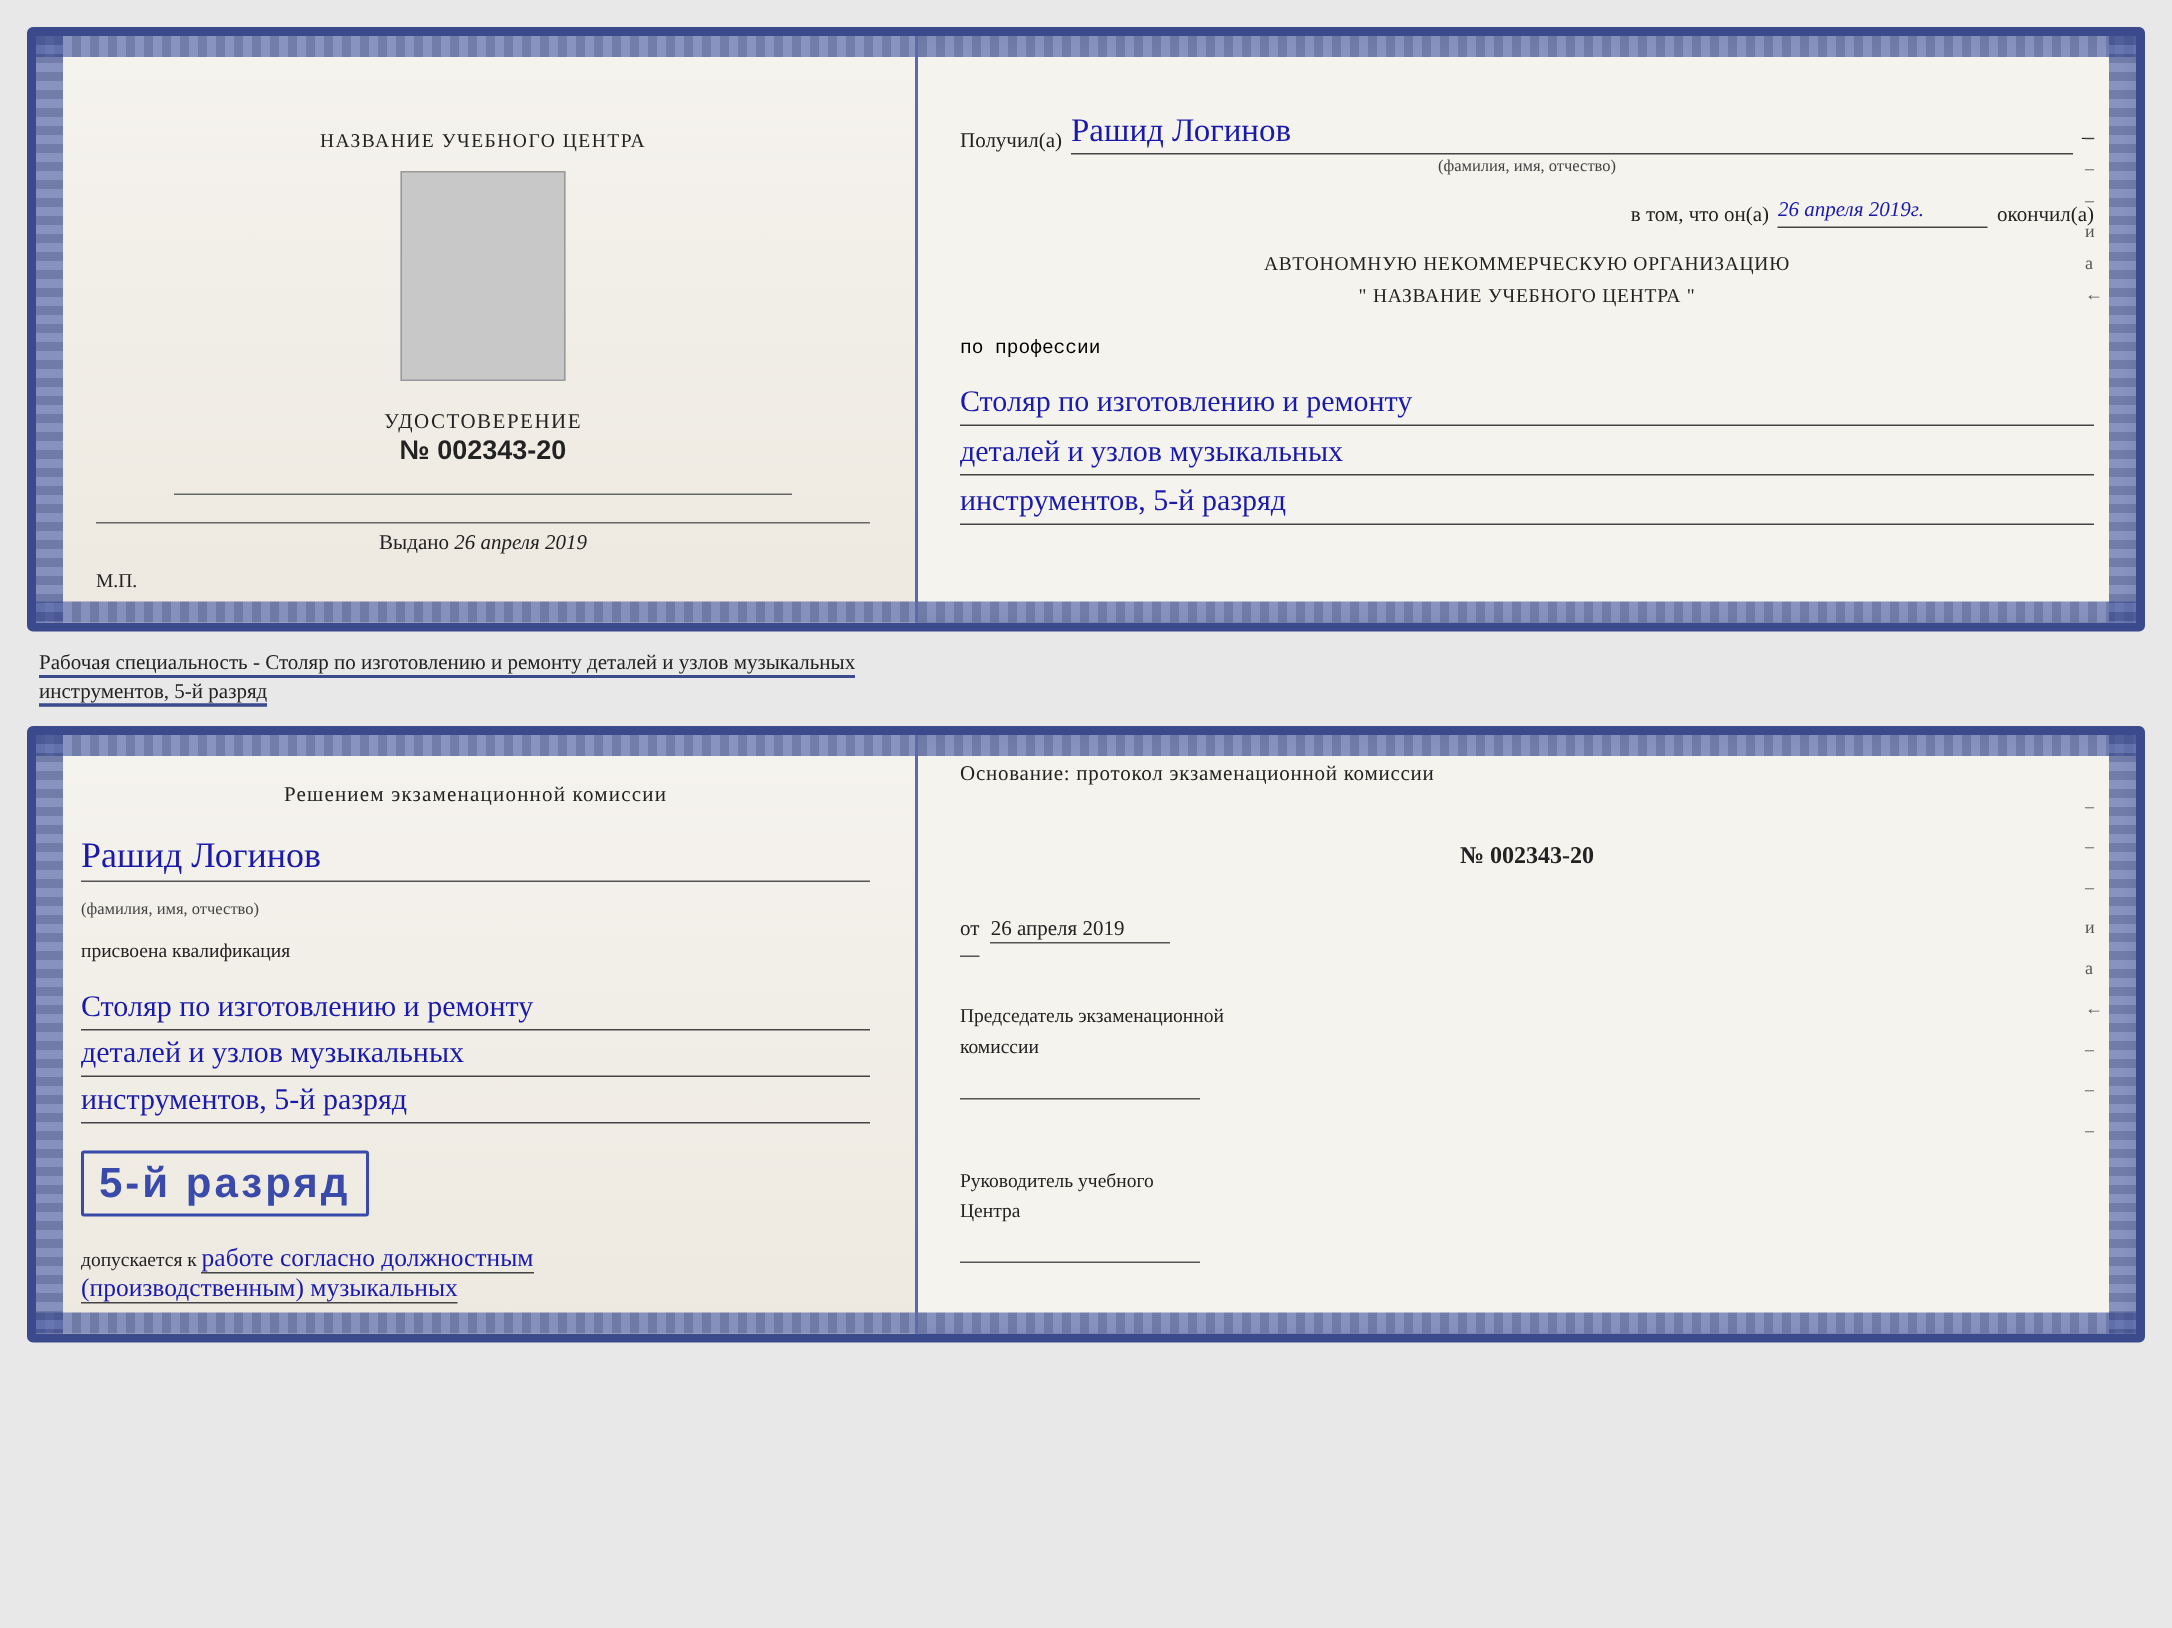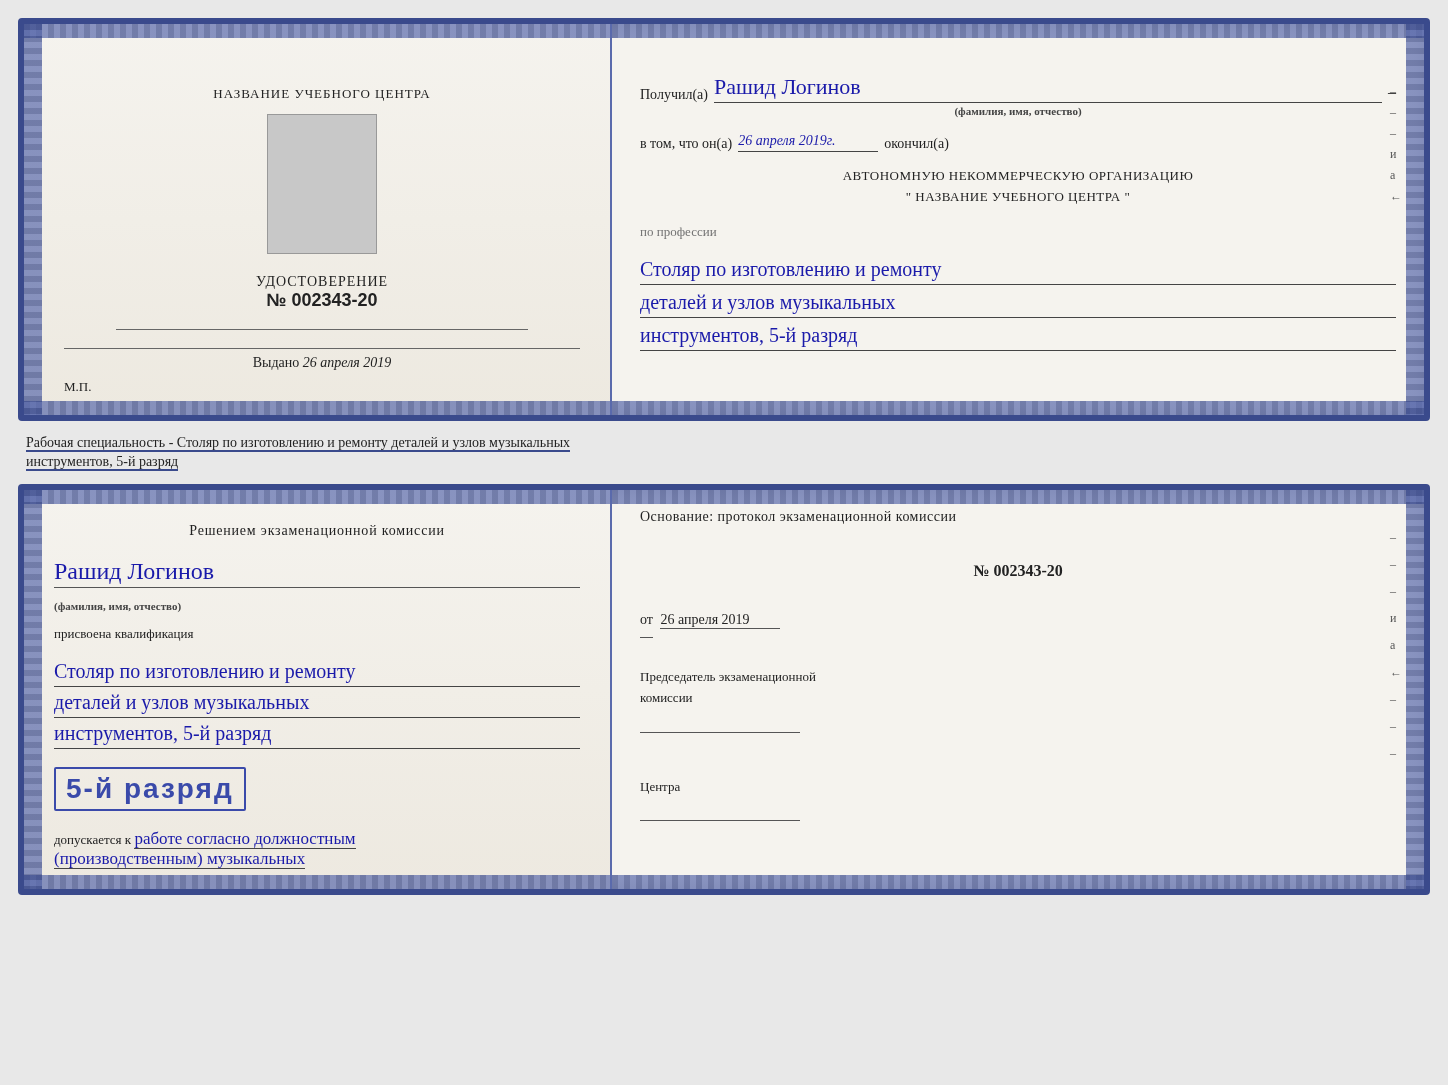--- a/index.html
+++ b/index.html
@@ -185,28 +185,28 @@
     .dash-after {
       font-size: 16px;
       color: #222;
       padding-bottom: 2px;
     }
     .fio-hint {
       font-size: 11px;
       color: #444;
       text-align: center;
       margin-top: 2px;
-      font-weight: bold;
     }
 
     .vtom-line {
       display: flex;
       align-items: flex-end;
       gap: 6px;
       margin-top: 4px;
+      justify-content: flex-end;
     }
     .vtom-text {
       font-size: 14px;
       color: #222;
       white-space: nowrap;
     }
     .vtom-date {
       font-size: 14px;
       font-style: italic;
       color: #1a1aaa;
@@ -230,22 +230,23 @@
       text-transform: uppercase;
       font-weight: 500;
     }
     .org-name-quotes {
       font-size: 13px;
       text-transform: uppercase;
     }
 
     .po-professii {
       font-size: 13px;
-      color: #737373;
+      color: #000000;
       margin-top: 8px;
+      font-family: Liberation Mono, monospace;
     }
 
     .handwritten-profession {
       font-family: 'Brush Script MT', cursive, serif;
       font-size: 20px;
       color: #1a1aaa;
       border-bottom: 1px solid #444;
       display: block;
       line-height: 1.5;
       margin-top: 2px;
@@ -545,20 +546,21 @@
         <span class="ot-date" style="margin-left:4px;">26 апреля 2019</span>
       </div>
 
       <div class="chairman-block">
         <div>Председатель экзаменационной</div>
         <div>комиссии</div>
         <span class="signature-line"></span>
       </div>
 
       <div class="rukovoditel-block" style="margin-top:16px;">
+        <div>Руководитель учебного</div>
         <div>Центра</div>
         <span class="signature-line"></span>
       </div>
 
       <div class="right-side-marks-bottom">
         <span>–</span>
         <span>–</span>
         <span>–</span>
         <span>и</span>
         <span>а</span>

